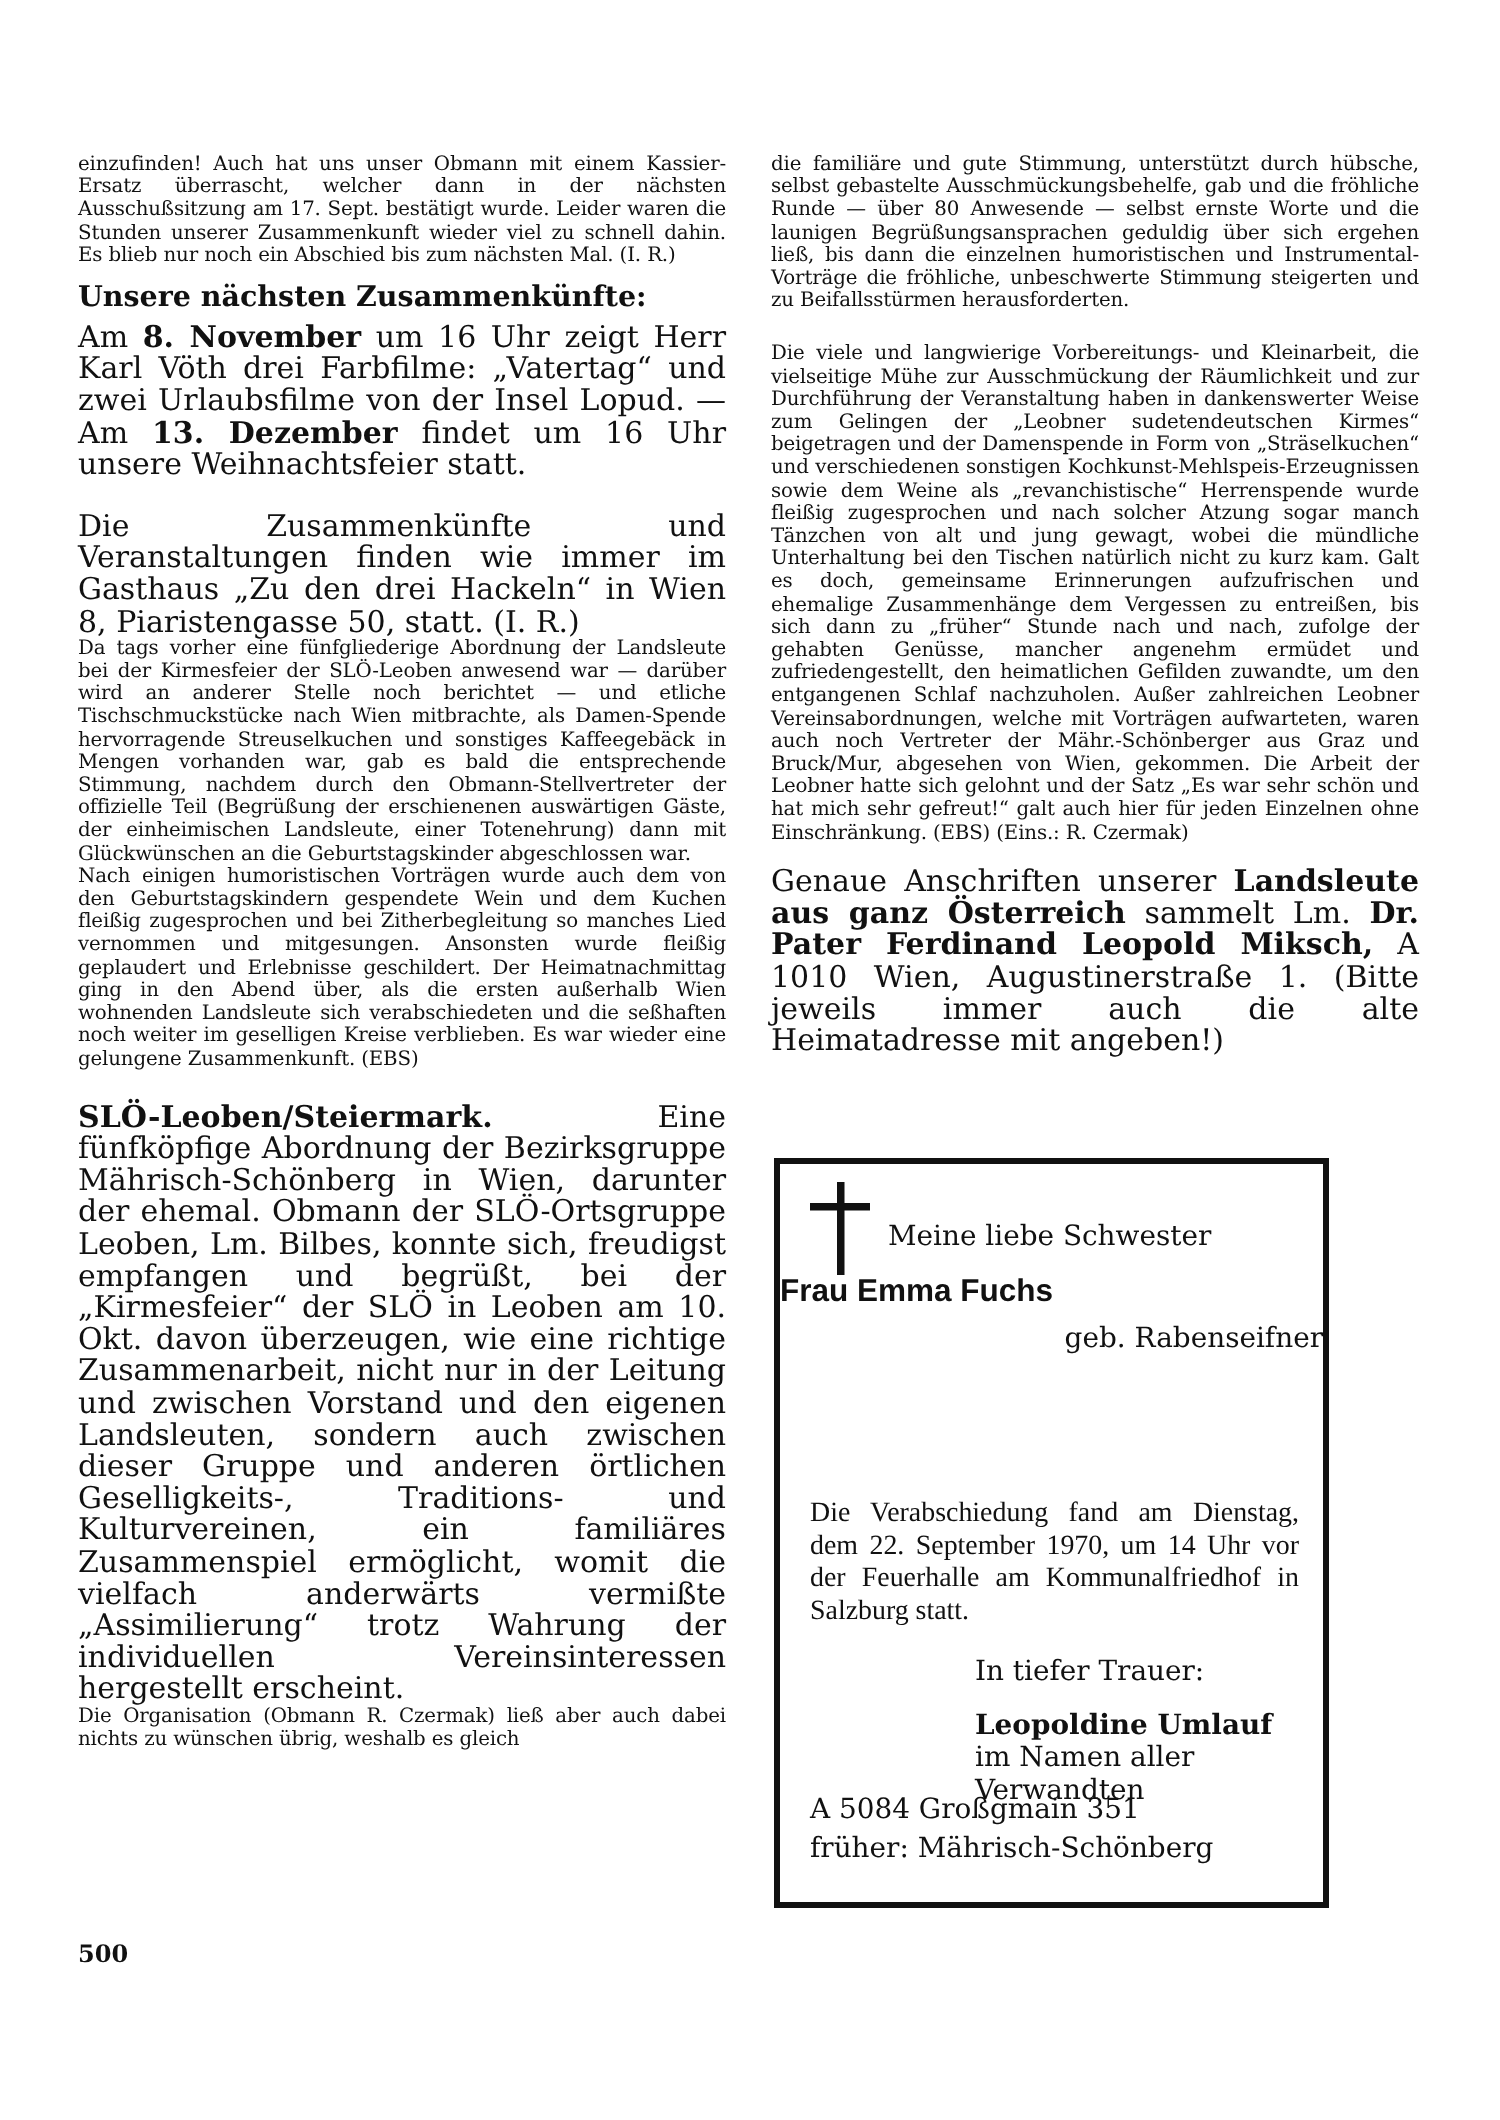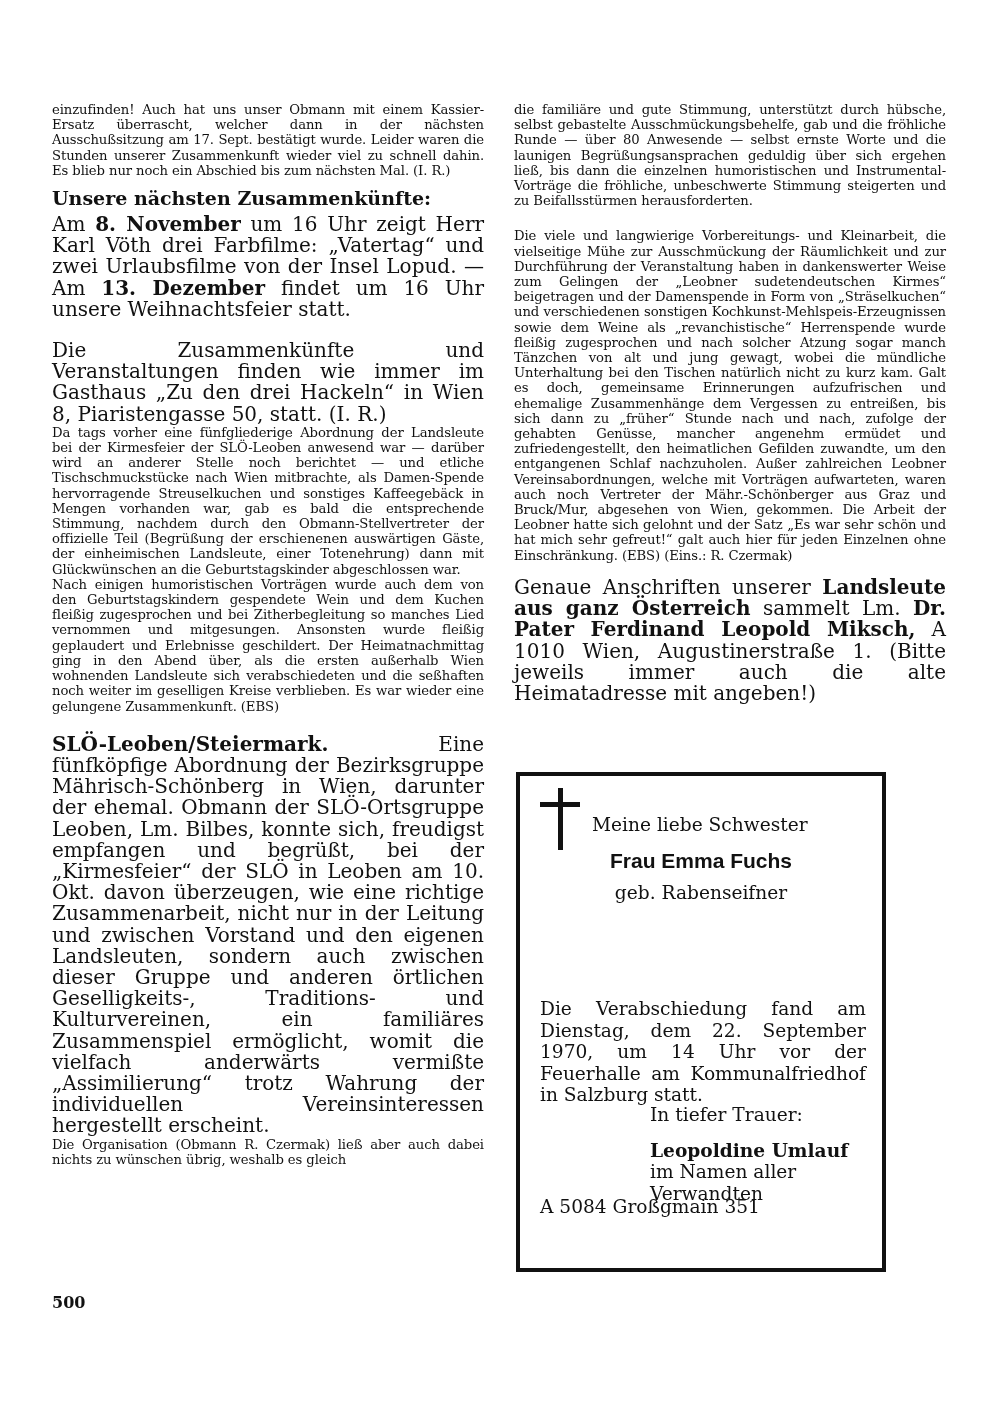--- a/index.html
+++ b/index.html
@@ -12,24 +12,24 @@
     .heading { font-size: 19px; line-height: 24px; font-weight: bold; margin: 8px 0 4px 0; }
     b { font-weight: bold; }
     .gap-s { margin-top: 20px; }
     .gap-m { margin-top: 7px; }
     .notice { position: absolute; left: 516px; top: 772px; width: 370px; height: 500px; border-left: 4px solid #111; border-top: 4px solid #111; border-right: 4px solid #111; border-bottom: 4px solid #111; box-sizing: border-box; }
     .cross { position: absolute; left: 20px; top: 12px; width: 40px; height: 62px; }
     .cross .v { position: absolute; left: 18px; top: 0; width: 5px; height: 62px; background: #111; }
     .cross .h { position: absolute; left: 0; top: 14px; width: 40px; height: 5px; background: #111; }
     .notice-text { position: absolute; font-size: 18.6px; line-height: 21.6px; }
     .n-intro { left: 72px; top: 38px; }
-    .n-name { left: 0; right: 0; top: 74px; text-align: center; font-family: "Liberation Sans", sans-serif; font-weight: bold; font-size: 21px; }
-    .n-born { left: 0; right: 0; top: 106px; text-align: center; }
+    .n-name { left: 0; right: 0; top: 74px; text-align: left; font-family: "Liberation Sans", sans-serif; font-weight: bold; font-size: 21px; }
+    .n-born { left: 0; right: 0; top: 106px; text-align: right; }
     .n-body1 { left: 20px; right: 16px; top: 146px; text-align: justify; }
-    .n-body2 { left: 20px; right: 16px; top: 222px; text-align: justify; }
+    .n-body2 { left: 20px; right: 16px; top: 222px; text-align: justify; font-family: Liberation Serif, serif; }
     .n-trauer { left: 130px; top: 328px; }
     .n-signer { left: 130px; top: 364px; font-weight: bold; }
     .n-signer-sub { left: 130px; top: 385px; }
     .n-addr { left: 20px; top: 420px; }
     .n-former { left: 20px; top: 446px; }
     .page-number { position: absolute; left: 52px; top: 1293px; font-size: 16px; font-weight: bold; }
   </style>
 </head>
 <body>
 
@@ -56,15 +56,16 @@
       <div class="h"></div>
     </div>
   <div class="notice-text n-intro">Meine liebe Schwester</div>
   <div class="notice-text n-name">Frau Emma Fuchs</div>
   <div class="notice-text n-born">geb. Rabenseifner</div>
   <div class="notice-text n-body2">Die Verabschiedung fand am Dienstag, dem 22. September 1970, um 14 Uhr vor der Feuerhalle am Kommunalfriedhof in Salzburg statt.</div>
   <div class="notice-text n-trauer">In tiefer Trauer:</div>
   <div class="notice-text n-signer">Leopoldine Umlauf</div>
   <div class="notice-text n-signer-sub">im Namen aller Verwandten</div>
   <div class="notice-text n-addr">A 5084 Großgmain 351</div>
+  <div class="notice-text n-former">früher: Mährisch-Schönberg</div>
 </div>
 
 <div class="page-number">500</div>
 
 </body></html>

